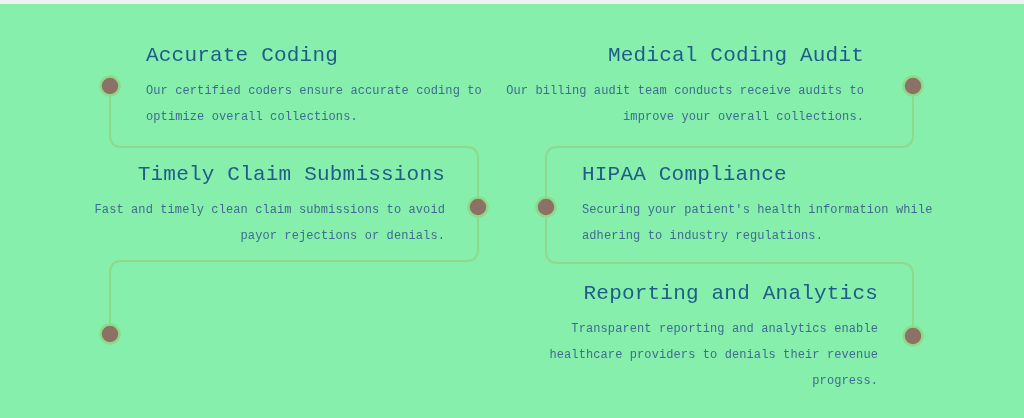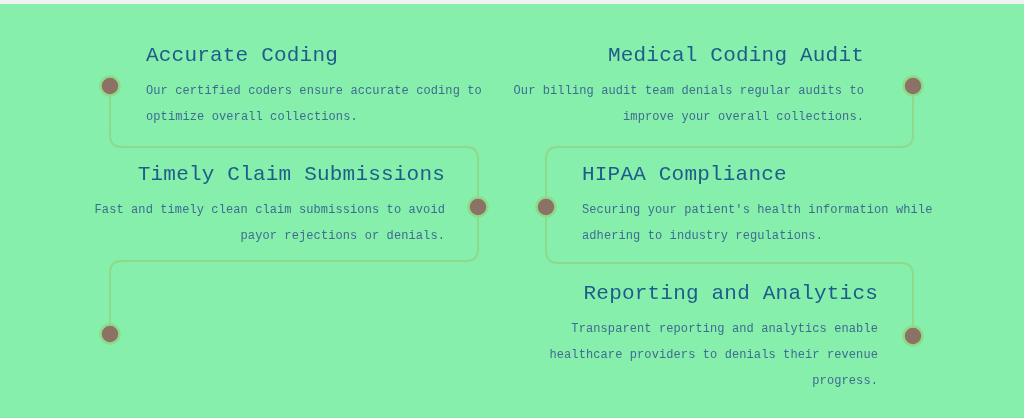--- a/index.html
+++ b/index.html
@@ -82,21 +82,21 @@
   </svg>
 
   <div class="card align-left pos-accurate">
     <h3 class="card-title">Accurate Coding</h3>
     <p class="card-body">Our certified coders ensure accurate coding to
 optimize overall collections.</p>
   </div>
 
   <div class="card align-right pos-medical">
     <h3 class="card-title">Medical Coding Audit</h3>
-    <p class="card-body">Our billing audit team denials regular audits to
+    <p class="card-body">Our billing audit team conducts receive audits to
 improve your overall collections.</p>
   </div>
 
   <div class="card align-right pos-timely">
     <h3 class="card-title">Timely Claim Submissions</h3>
     <p class="card-body">Fast and timely clean claim submissions to avoid
 payor rejections or denials.</p>
   </div>
 
   <div class="card align-left pos-hipaa">

